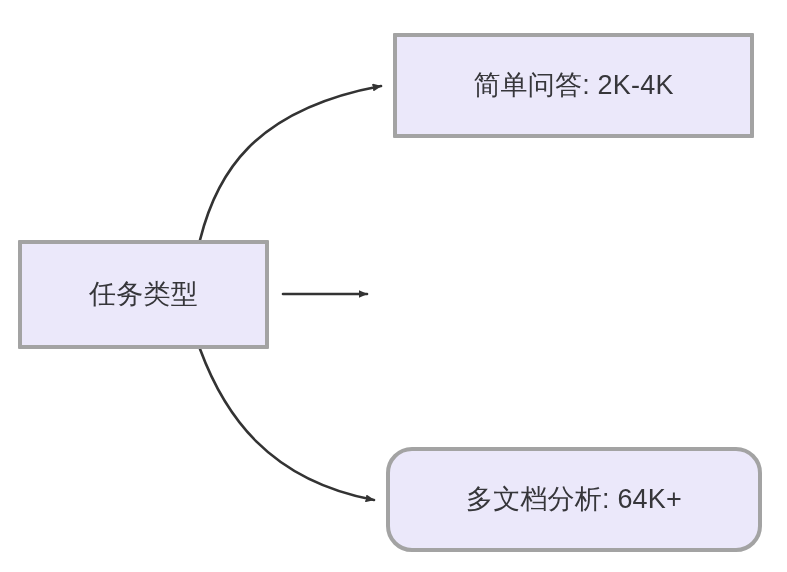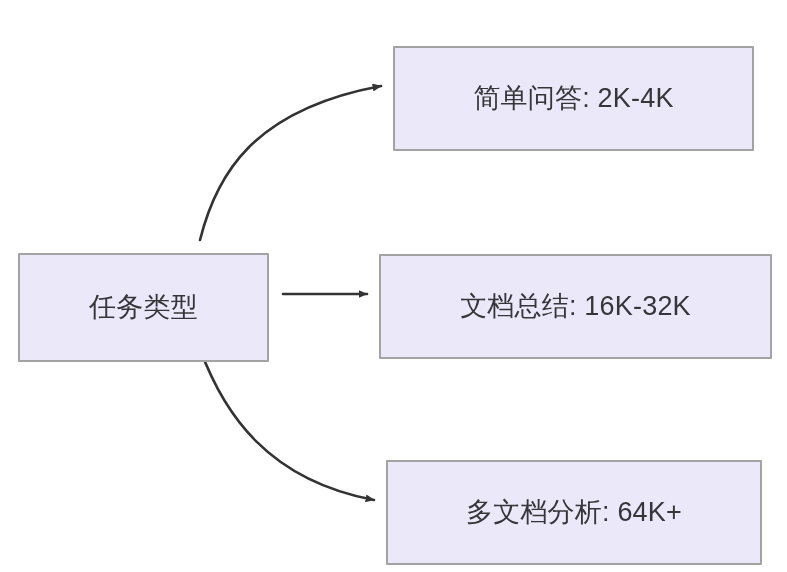--- a/index.html
+++ b/index.html
@@ -28,37 +28,36 @@
     height: 572px;
     pointer-events: none;
   }
   .node {
     position: absolute;
     box-sizing: border-box;
     display: flex;
     align-items: center;
     justify-content: center;
     background: #ebe8fa;
-    border: 2px solid #a3a3a3;
+    border: 4px solid #a3a3a3;
     border-radius: 1px;
-    margin-top: 13px;
   }
   .node-label {
     font-size: 27px;
     line-height: 1.1;
     color: #36363a;
     letter-spacing: 0.2px;
     white-space: nowrap;
     text-align: center;
   }
   
   #node-source      { left: 18px;  top: 240px; width: 251px; height: 109px; }
   #node-simple-qa   { left: 393px; top: 33px;  width: 361px; height: 105px; }
   #node-doc-summary { left: 379px; top: 241px; width: 393px; height: 105px; }
-  #node-multi-doc   { left: 386px; top: 447px; width: 376px; height: 105px; }
+  #node-multi-doc   { left: 386px; top: 447px; width: 376px; height: 105px; border-radius: 26px; }
 </style>
 </head>
 <body>
 
 <div id="diagram-root">
 
   <svg id="edge-layer" width="787" height="572" viewBox="0 0 787 572" xmlns="http://www.w3.org/2000/svg">
     <defs>
       <marker id="arrowhead" markerWidth="9" markerHeight="8" refX="8.4" refY="4" orient="auto" markerUnits="userSpaceOnUse">
         <path d="M0,0 L9,4 L0,8 z" fill="#333333"></path>
@@ -73,21 +72,18 @@
   </svg>
 
   <div class="node" id="node-source">
     <span class="node-label">任务类型</span>
   </div>
 
   <div class="node" id="node-simple-qa">
     <span class="node-label">简单问答: 2K-4K</span>
   </div>
 
-  <div class="node" id="node-doc-summary">
-    <span class="node-label">文档总结: 16K-32K</span>
-  </div>
 
   <div class="node" id="node-multi-doc">
     <span class="node-label">多文档分析: 64K+</span>
   </div>
 
 </div>
 
 </body></html>

